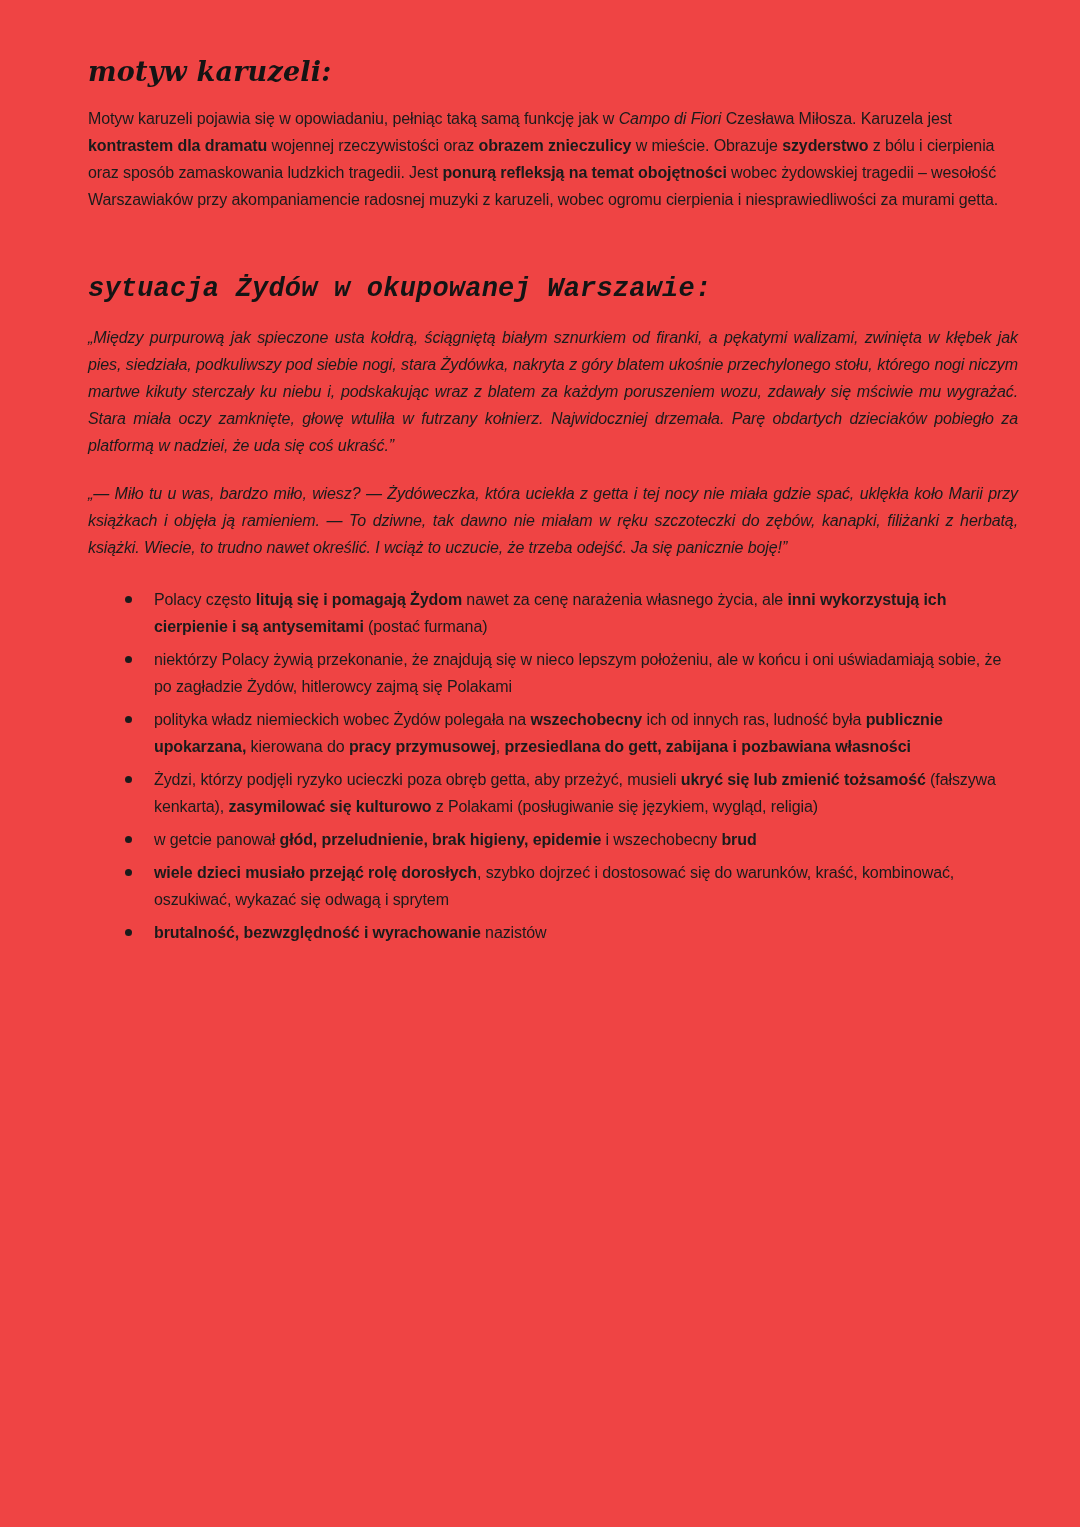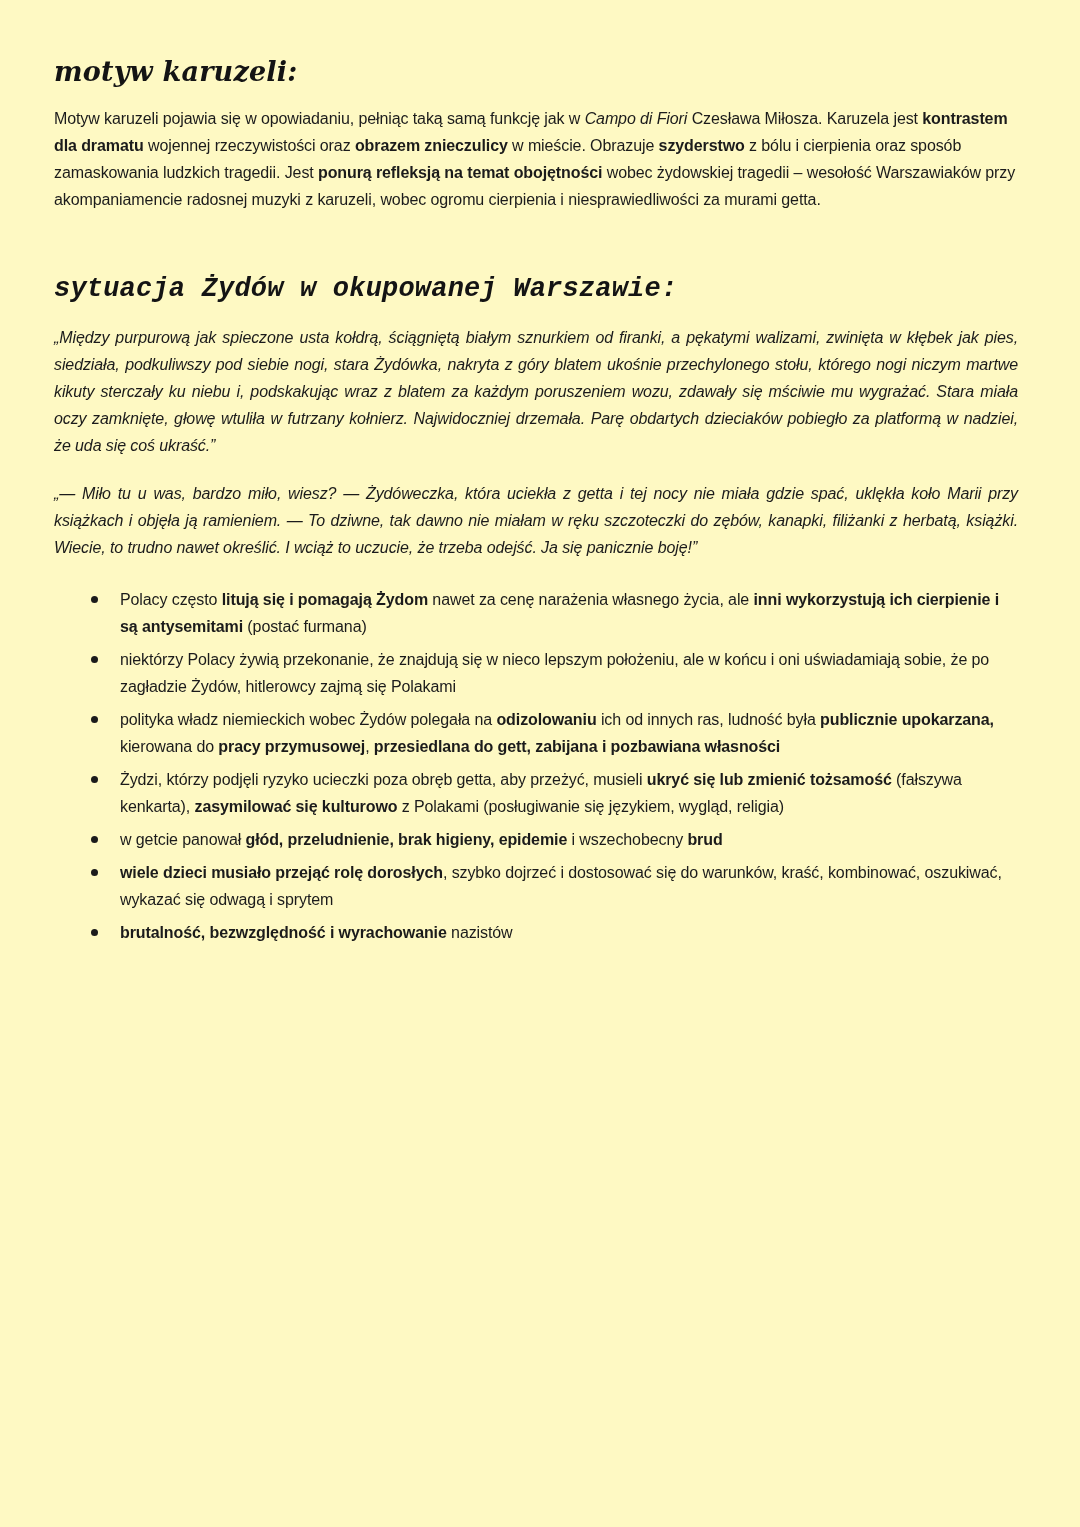--- a/index.html
+++ b/index.html
@@ -1,22 +1,22 @@
 <!DOCTYPE html>
 <html lang="pl"><head>
 <meta charset="utf-8">
 <style>
   html, body { margin: 0; padding: 0; background: #ffffff; }
   .page {
     position: relative;
     width: 1080px;
     height: 1527px;
     box-sizing: border-box;
-    background: #fef9c3;
-    padding: 56px 62px 0 54px;
+    background: #ef4444;
+    padding: 56px 62px 0 88px;
     overflow: hidden;
     font-family: "Liberation Sans", sans-serif;
     font-size: 16px;
     line-height: 27px;
     color: #1b1b1b;
     letter-spacing: -0.1px;
   }
   .script-heading {
     font-family: "DejaVu Serif", serif;
     font-style: italic;
@@ -70,20 +70,20 @@
 
   <h1 class="script-heading second">sytuacja Żydów w okupowanej Warszawie:</h1>
 
   <p class="quote">„Między purpurową jak spieczone usta kołdrą, ściągniętą białym sznurkiem od firanki, a pękatymi walizami, zwinięta w kłębek jak pies, siedziała, podkuliwszy pod siebie nogi, stara Żydówka, nakryta z góry blatem ukośnie przechylonego stołu, którego nogi niczym martwe kikuty sterczały ku niebu i, podskakując wraz z blatem za każdym poruszeniem wozu, zdawały się mściwie mu wygrażać. Stara miała oczy zamknięte, głowę wtuliła w futrzany kołnierz. Najwidoczniej drzemała. Parę obdartych dzieciaków pobiegło za platformą w nadziei, że uda się coś ukraść.”</p>
 
   <p class="quote">„— Miło tu u was, bardzo miło, wiesz? — Żydóweczka, która uciekła z getta i tej nocy nie miała gdzie spać, uklękła koło Marii przy książkach i objęła ją ramieniem. — To dziwne, tak dawno nie miałam w ręku szczoteczki do zębów, kanapki, filiżanki z herbatą, książki. Wiecie, to trudno nawet określić. I wciąż to uczucie, że trzeba odejść. Ja się panicznie boję!”</p>
 
   <ul class="bullets">
       <li><span>Polacy często </span><span class="b">litują się i pomagają Żydom</span><span> nawet za cenę narażenia własnego życia, ale </span><span class="b">inni wykorzystują ich cierpienie i są antysemitami</span><span> (postać furmana)</span></li>
       <li><span>niektórzy Polacy żywią przekonanie, że znajdują się w nieco lepszym położeniu, ale w końcu i oni uświadamiają sobie, że po zagładzie Żydów, hitlerowcy zajmą się Polakami</span></li>
-      <li><span>polityka władz niemieckich wobec Żydów polegała na </span><span class="b">odizolowaniu</span><span> ich od innych ras, ludność była </span><span class="b">publicznie upokarzana,</span><span> kierowana do </span><span class="b">pracy przymusowej</span><span>, </span><span class="b">przesiedlana do gett, zabijana i pozbawiana własności</span></li>
+      <li><span>polityka władz niemieckich wobec Żydów polegała na </span><span class="b">wszechobecny</span><span> ich od innych ras, ludność była </span><span class="b">publicznie upokarzana,</span><span> kierowana do </span><span class="b">pracy przymusowej</span><span>, </span><span class="b">przesiedlana do gett, zabijana i pozbawiana własności</span></li>
       <li><span>Żydzi, którzy podjęli ryzyko ucieczki poza obręb getta, aby przeżyć, musieli </span><span class="b">ukryć się lub zmienić tożsamość</span><span> (fałszywa kenkarta), </span><span class="b">zasymilować się kulturowo</span><span> z Polakami (posługiwanie się językiem, wygląd, religia)</span></li>
       <li><span>w getcie panował </span><span class="b">głód, przeludnienie, brak higieny, epidemie</span><span> i wszechobecny </span><span class="b">brud</span></li>
       <li><span class="b">wiele dzieci musiało przejąć rolę dorosłych</span><span>, szybko dojrzeć i dostosować się do warunków, kraść, kombinować, oszukiwać, wykazać się odwagą i sprytem</span></li>
       <li><span class="b">brutalność, bezwzględność i wyrachowanie</span><span> nazistów</span></li>
     </ul>
 
 </div>
 
 </body></html>

